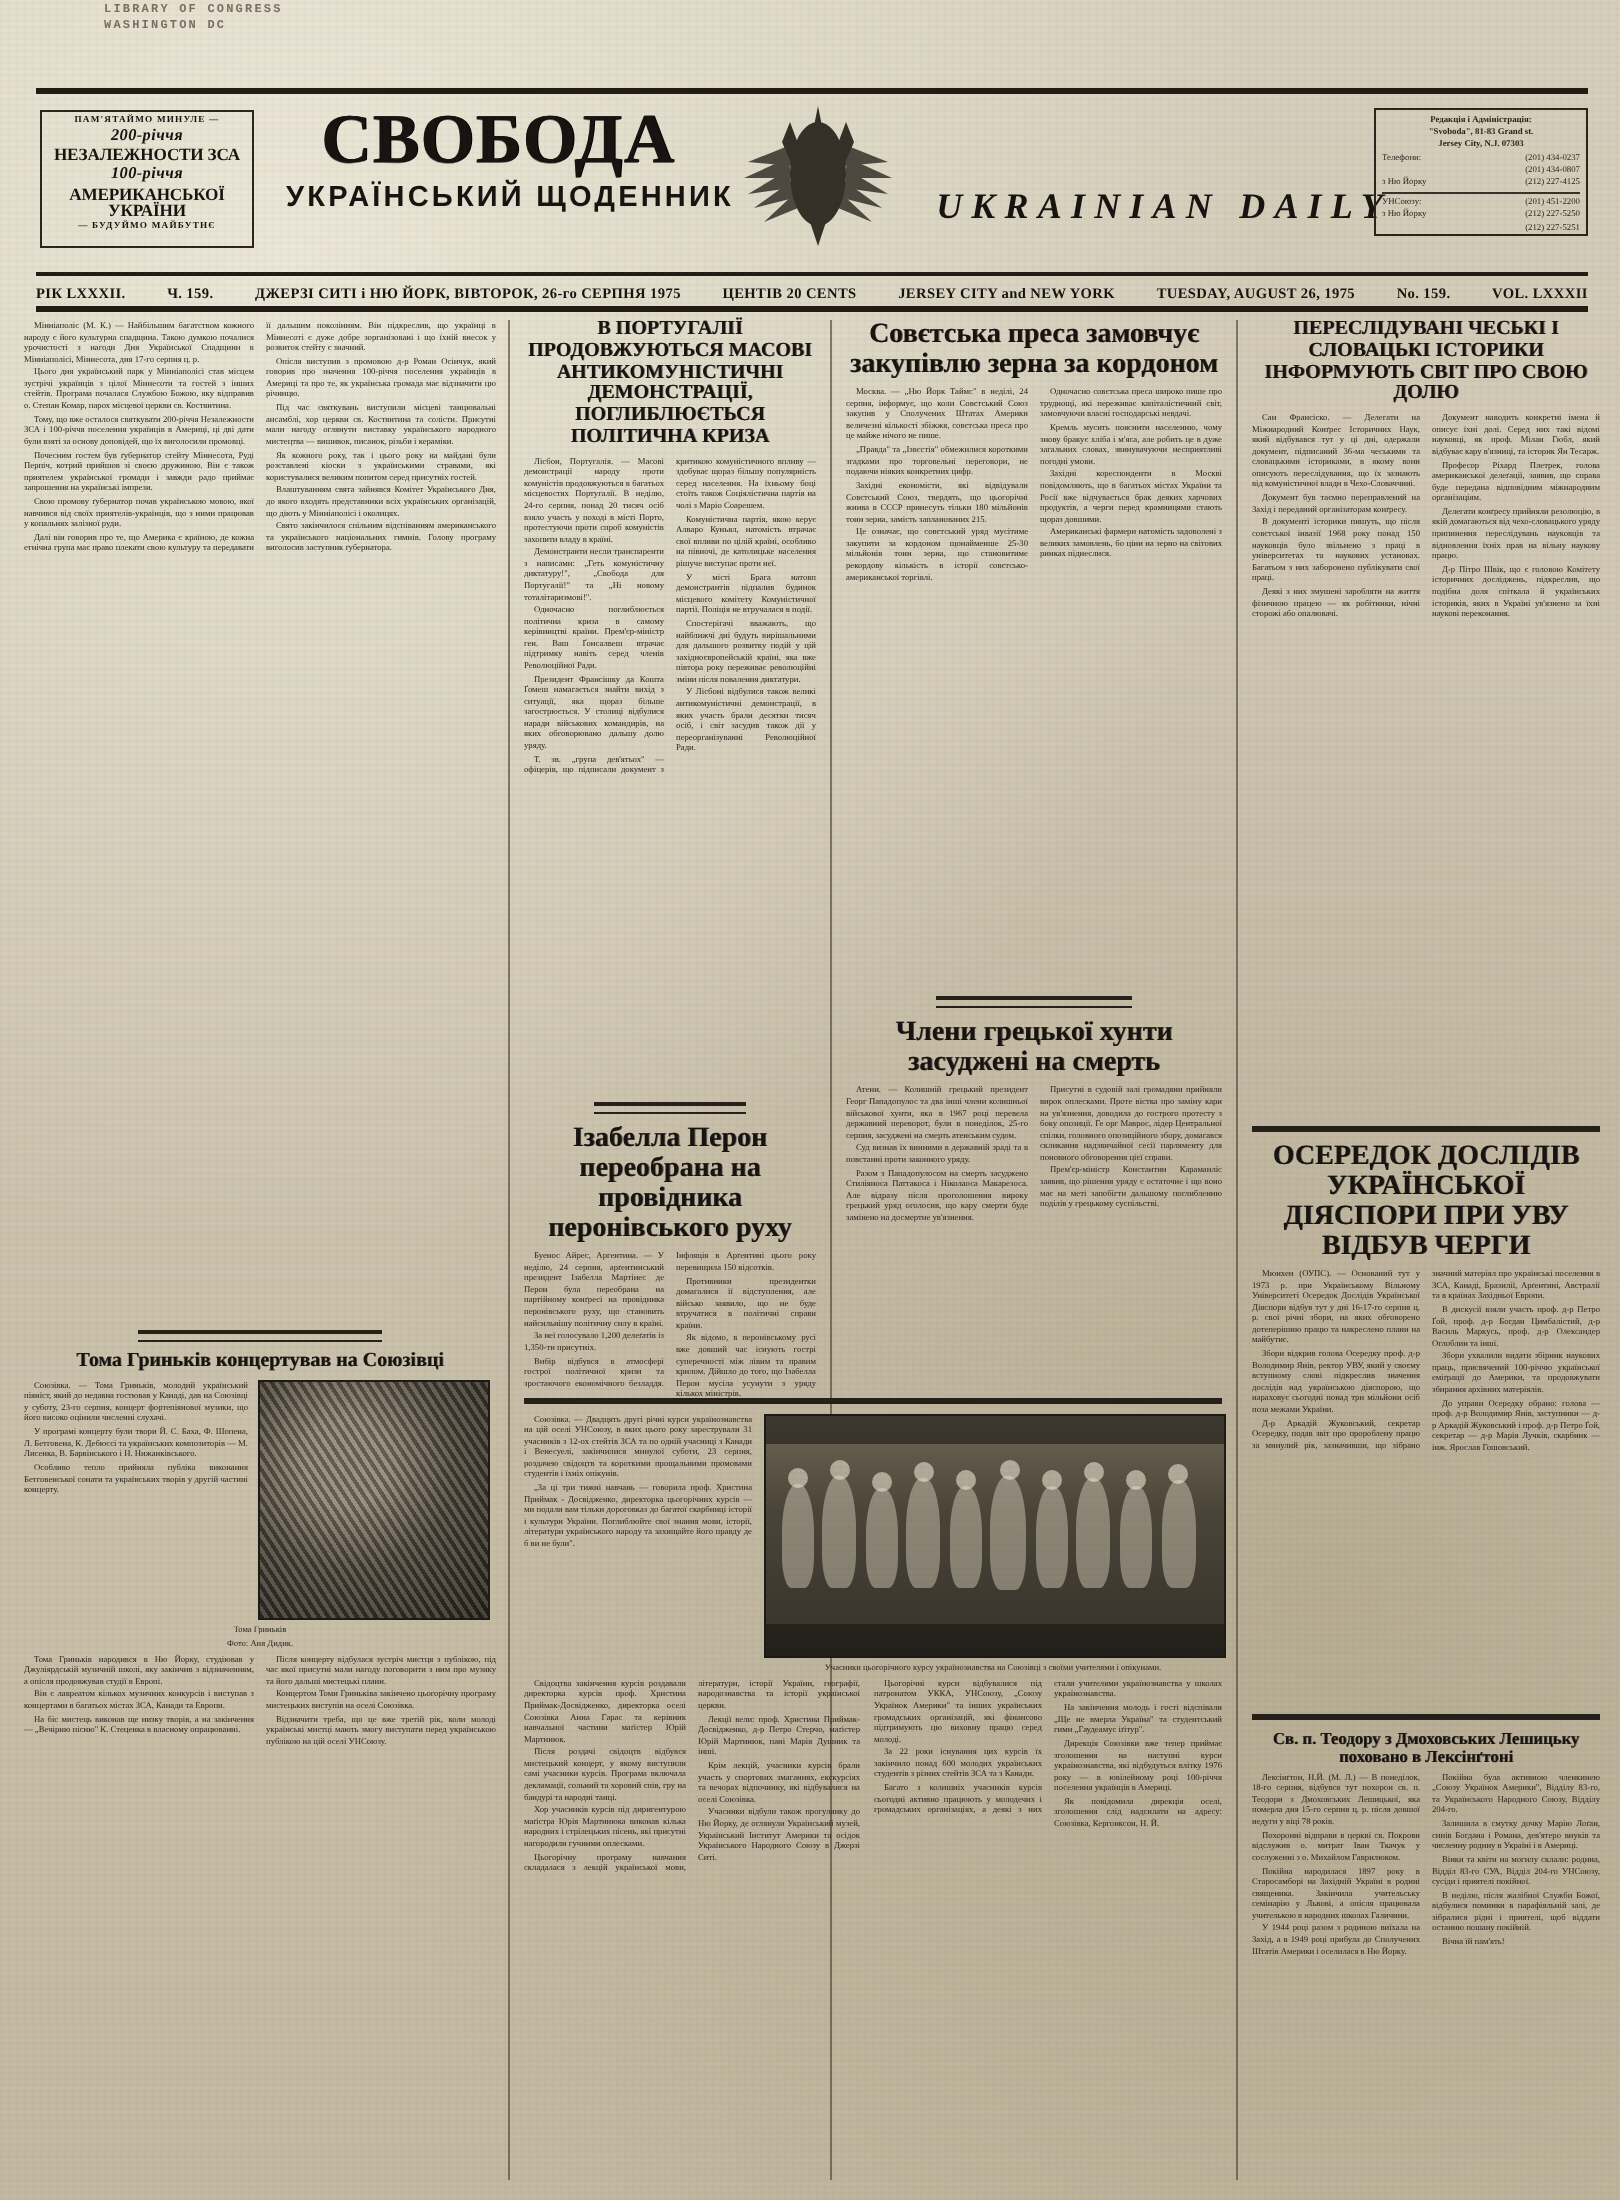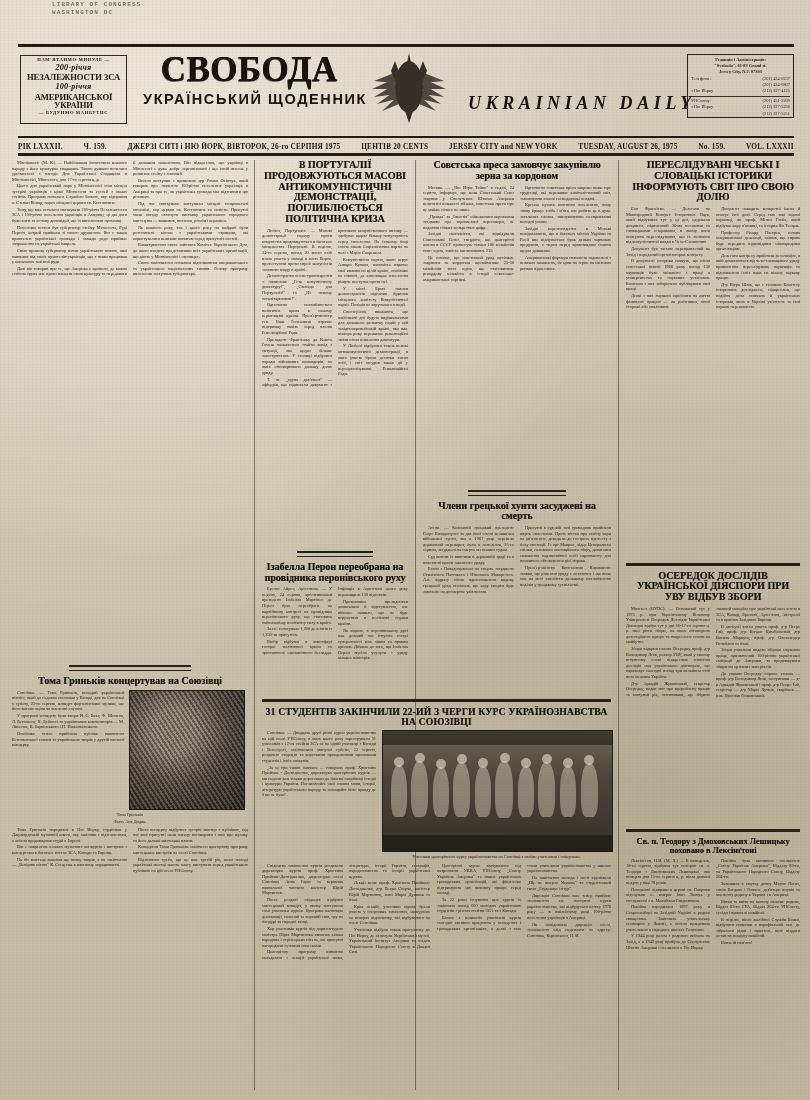--- a/index.html
+++ b/index.html
@@ -92,21 +92,21 @@
   .vrule{position:absolute;top:0;bottom:0;width:1px;background:#4b4337;opacity:.65;}
 
   .hl{
     text-align:center;font-weight:bold;line-height:1.08;
     font-family:"Liberation Serif", serif;
     text-shadow:.4px 0 0 rgba(0,0,0,.5);
     margin-bottom:3px;
   }
   .hl.big{font-size:11.2px;letter-spacing:-.2px;}
   .hl.med{font-size:10px;}
-  .hl.sm{font-size:10px;}
+  .hl.sm{font-size:14px;}
   .hl.xs{font-size:8.4px;}
 
   .body{
     font-size:4.35px;line-height:5.55px;text-align:justify;
     column-gap:6px;color:#221d16;
     hyphens:auto;overflow:hidden;
   }
   .body.two{column-count:2;}
   .body p{margin:0 0 1.2px 0;text-indent:5px;}
 
@@ -358,21 +358,21 @@
           <p>Документ наводить конкретні імена й описує їхні долі. Серед них такі відомі науковці, як проф. Мілан Гюбл, який відбуває кару в'язниці, та історик Ян Тесарж.</p>
           <p>Професор Ріхард Плетрек, голова американської делеґації, заявив, що справа буде передана відповідним міжнародним організаціям.</p>
           <p>Делегати конґресу прийняли резолюцію, в якій домагаються від чехо-словацького уряду припинення переслідувань науковців та відновлення їхніх прав на вільну наукову працю.</p>
           <p>Д-р Пітро Швік, що є головою Комітету історичних досліджень, підкреслив, що подібна доля спіткала й українських істориків, яких в Україні ув'язнено за їхні наукові переконання.</p>
         </div>
       </div>
 
       <div class="hr-blk"></div>
 
       <div>
-        <div class="hl sm">ОСЕРЕДОК ДОСЛІДІВ УКРАЇНСЬКОЇ ДІЯСПОРИ ПРИ УВУ ВІДБУВ ЗБОРИ</div>
+        <div class="hl sm">ОСЕРЕДОК ДОСЛІДІВ УКРАЇНСЬКОЇ ДІЯСПОРИ ПРИ УВУ ВІДБУВ ЧЕРГИ</div>
         <div class="body two" style="height:218px;">
           <p>Мюнхен (ОУПС). — Оснований тут у 1973 р. при Українському Вільному Університеті Осередок Дослідів Української Діяспори відбув тут у дні 16-17-го серпня ц. р. свої річні збори, на яких обговорено дотеперішню працю та накреслено плани на майбутнє.</p>
           <p>Збори відкрив голова Осередку проф. д-р Володимир Янів, ректор УВУ, який у своєму вступному слові підкреслив значення дослідів над українською діяспорою, що нараховує сьогодні понад три мільйони осіб поза межами України.</p>
           <p>Д-р Аркадій Жуковський, секретар Осередку, подав звіт про пророблену працю за минулий рік, зазначивши, що зібрано значний матеріял про українські поселення в ЗСА, Канаді, Бразилії, Арґентині, Австралії та в країнах Західньої Европи.</p>
           <p>В дискусії взяли участь проф. д-р Петро Ґой, проф. д-р Богдан Цимбалістий, д-р Василь Маркусь, проф. д-р Олександер Оглоблин та інші.</p>
           <p>Збори ухвалили видати збірник наукових праць, присвячений 100-річчю української еміґрації до Америки, та продовжувати збирання архівних матеріялів.</p>
           <p>До управи Осередку обрано: голова — проф. д-р Володимир Янів, заступники — д-р Аркадій Жуковський і проф. д-р Петро Ґой, секретар — д-р Марія Лучків, скарбник — інж. Ярослав Гошовський.</p>
         </div>
       </div>
 
@@ -389,21 +389,20 @@
           <p>Залишила в смутку дочку Марію Лоґан, синів Богдана і Романа, дев'ятеро внуків та численну родину в Україні і в Америці.</p>
           <p>Вінки та квіти на могилу склали: родина, Відділ 83-го СУА, Відділ 204-го УНСоюзу, сусіди і приятелі покійної.</p>
           <p>В неділю, після жалібної Служби Божої, відбулися поминки в парафіяльній залі, де зібралися рідні і приятелі, щоб віддати останню пошану покійній.</p>
           <p>Вічна їй пам'ять!</p>
         </div>
       </div>
     </div>
 
     <div class="col" style="left:250px;width:349px;top:534px;bottom:auto;">
       <div class="hr-blk"></div>
-      <div class="hl sm" style="font-size:9.6px;letter-spacing:.2px;">31 СТУДЕНТІВ ЗАКІНЧИЛИ 22-ИЙ З ЧЕРГИ КУРС УКРАЇНОЗНАВСТВА НА СОЮЗІВЦІ</div>
 
       <div style="display:flex;gap:6px;margin-top:3px;">
         <div style="width:114px;">
           <div class="body" style="height:120px;">
             <p>Союзівка. — Двадцять другі річні курси українознавства на цій оселі УНСоюзу, в яких цього року зарестрували 31 учасників з 12-ох стейтів ЗСА та по одній учасниці з Канади і Венесуелі, закінчилися минулої суботи, 23 серпня, роздачею свідоцтв та короткими прощальними промовами студентів і їхніх опікунів.</p>
             <p>„За ці три тижні навчань — говорила проф. Христина Приймак - Досвідженко, директорка цьогорічних курсів — ми подали вам тільки дороговказ до багатої скарбниці історії і культури України. Поглиблюйте свої знання мови, історії, літератури українського народу та захищайте його правду де б ви не були".</p>
           </div>
         </div>
         <div style="width:229px;">
           <div class="groupphoto" style="width:229px;height:120px;">

